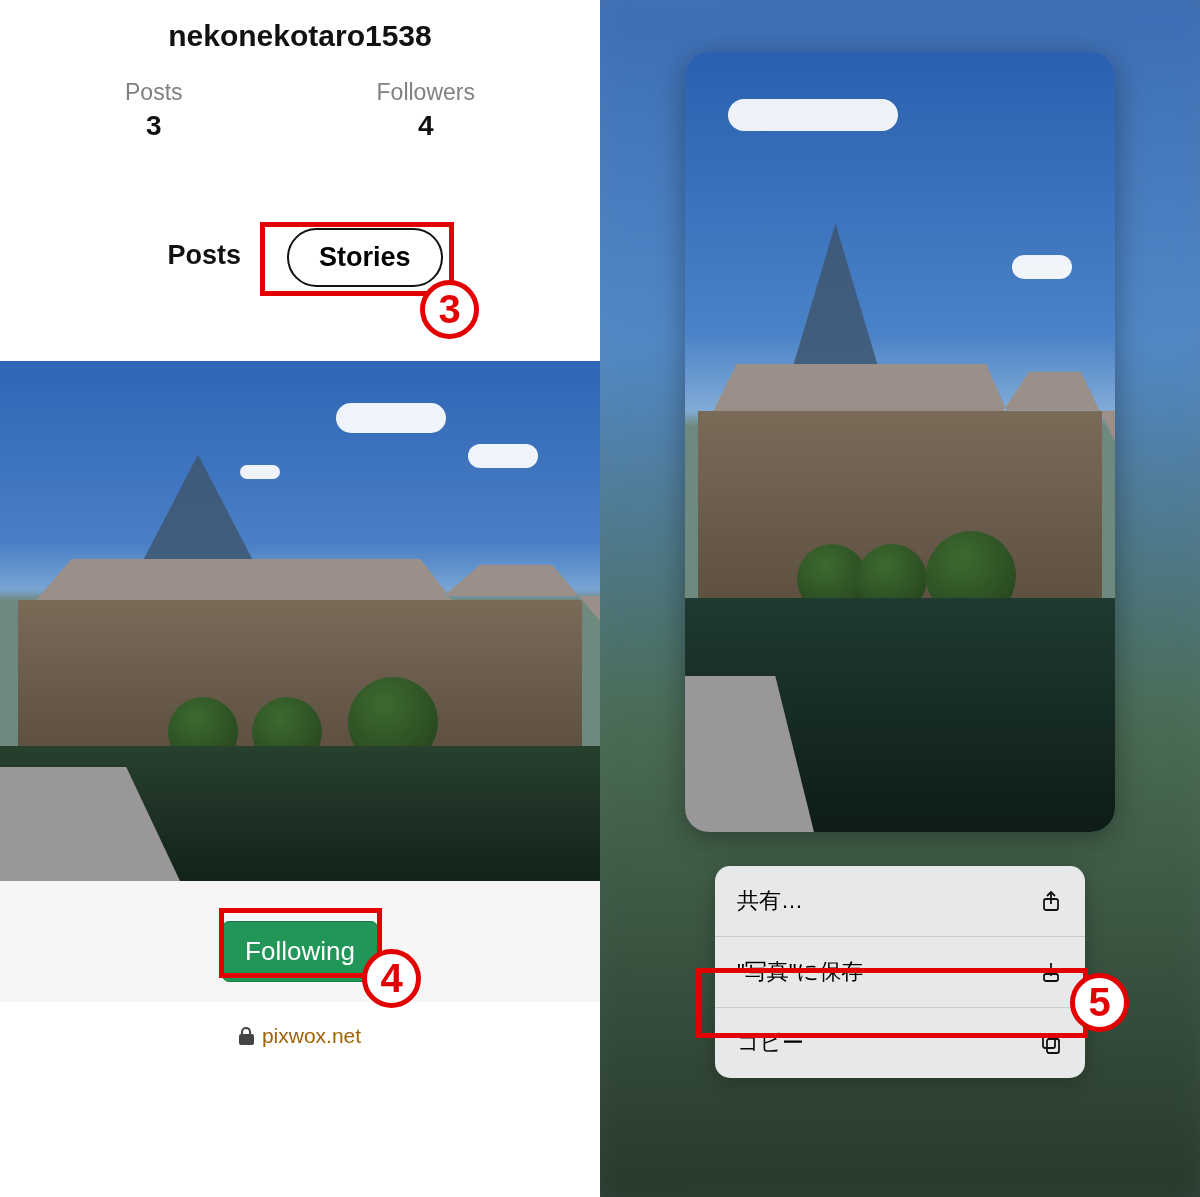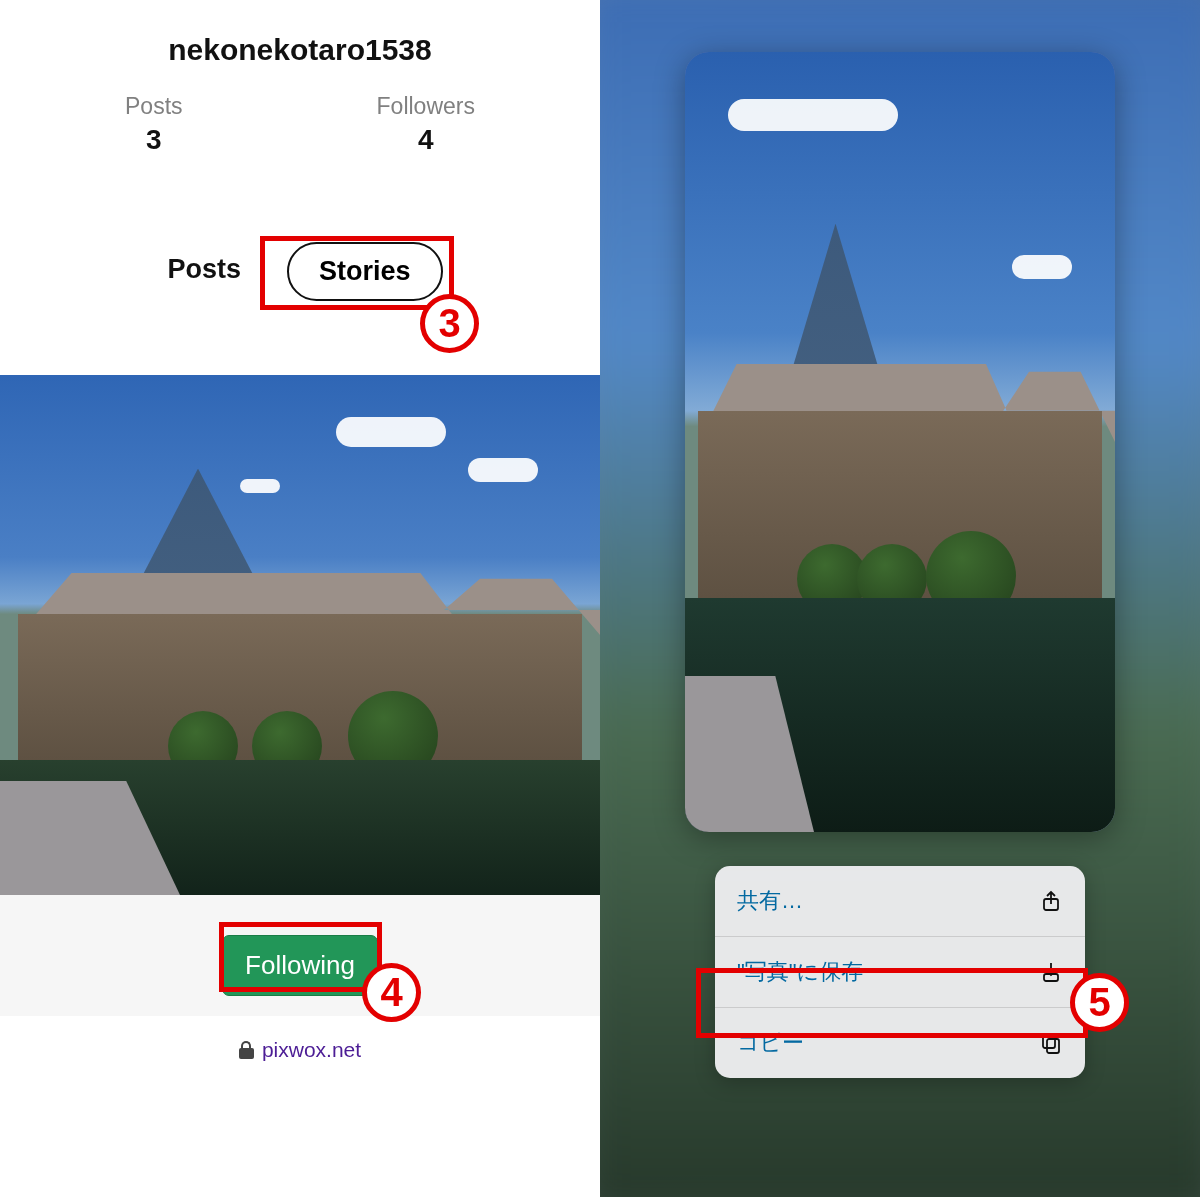--- a/index.html
+++ b/index.html
@@ -12,21 +12,21 @@
   }
   .panel { flex: 1; position: relative; overflow: hidden; }
   .panel-left { background: #fff; display: flex; flex-direction: column; }
   .panel-right {
     background: linear-gradient(135deg, #8a98a4 0%, #6b7883 40%, #7a8790 100%);
     display: flex; flex-direction: column; align-items: center;
   }
   
   .username {
     text-align: center; font-size: 30px; font-weight: 700;
-    color: #111; padding: 33px 0 16px;
+    color: #111; padding: 19px 0 16px;
   }
   .stats-row {
     display: flex; justify-content: space-around;
     padding: 10px 28px 30px;
   }
   .stat { text-align: center; }
   .stat-label { color: #808080; font-size: 23px; font-weight: 400; }
   .stat-value { color: #111; font-size: 28px; font-weight: 700; margin-top: 4px; }
   .tabs-row {
     display: flex; justify-content: center; gap: 36px;
@@ -80,21 +80,21 @@
   .download-row {
     display: flex; justify-content: center; padding: 40px 0 20px;
     position: relative; background: #f6f6f6; flex: 0 0 auto;
   }
   .btn-download {
     background: #229658; color: #fff; font-size: 26px;
     border: 1px solid #1a7d47; border-radius: 7px; padding: 14px 22px;
   }
   .url-bar {
     display: flex; justify-content: center; align-items: center; gap: 8px;
-    padding: 22px 0; color: #4c1d95; font-size: 21px; background: #fff;
+    padding: 22px 0; color: #a16207; font-size: 21px; background: #fff;
   }
   .lock-icon { width: 15px; height: 18px; display: inline-block; position: relative; }
   .lock-icon::before {
     content: ""; position: absolute; bottom: 0; width: 15px; height: 11px;
     background: #444; border-radius: 2px;
   }
   .lock-icon::after {
     content: ""; position: absolute; top: 0; left: 2.5px; width: 6px; height: 8px;
     border: 2px solid #444; border-bottom: none; border-radius: 6px 6px 0 0;
   }
@@ -117,21 +117,21 @@
     border-radius: 24px; overflow: hidden; box-shadow: 0 6px 30px rgba(0,0,0,0.35);
     background: #67a;
   }
   .context-menu {
     position: relative; margin-top: 34px; width: 370px;
     background: rgba(238,238,240,0.96); border-radius: 15px; overflow: hidden;
     box-shadow: 0 4px 20px rgba(0,0,0,0.25);
   }
   .menu-item {
     display: flex; justify-content: space-between; align-items: center;
-    padding: 20px 22px; font-size: 22px; color: #0369a1;
+    padding: 20px 22px; font-size: 22px; color: #000000;
   }
   .menu-item + .menu-item { border-top: 1px solid rgba(0,0,0,0.12); }
   .menu-icon { width: 24px; height: 24px; flex: 0 0 24px; }
 </style>
 </head>
 <body>
 
 <div class="panel panel-left">
   <div class="username">nekonekotaro1538</div>
 

